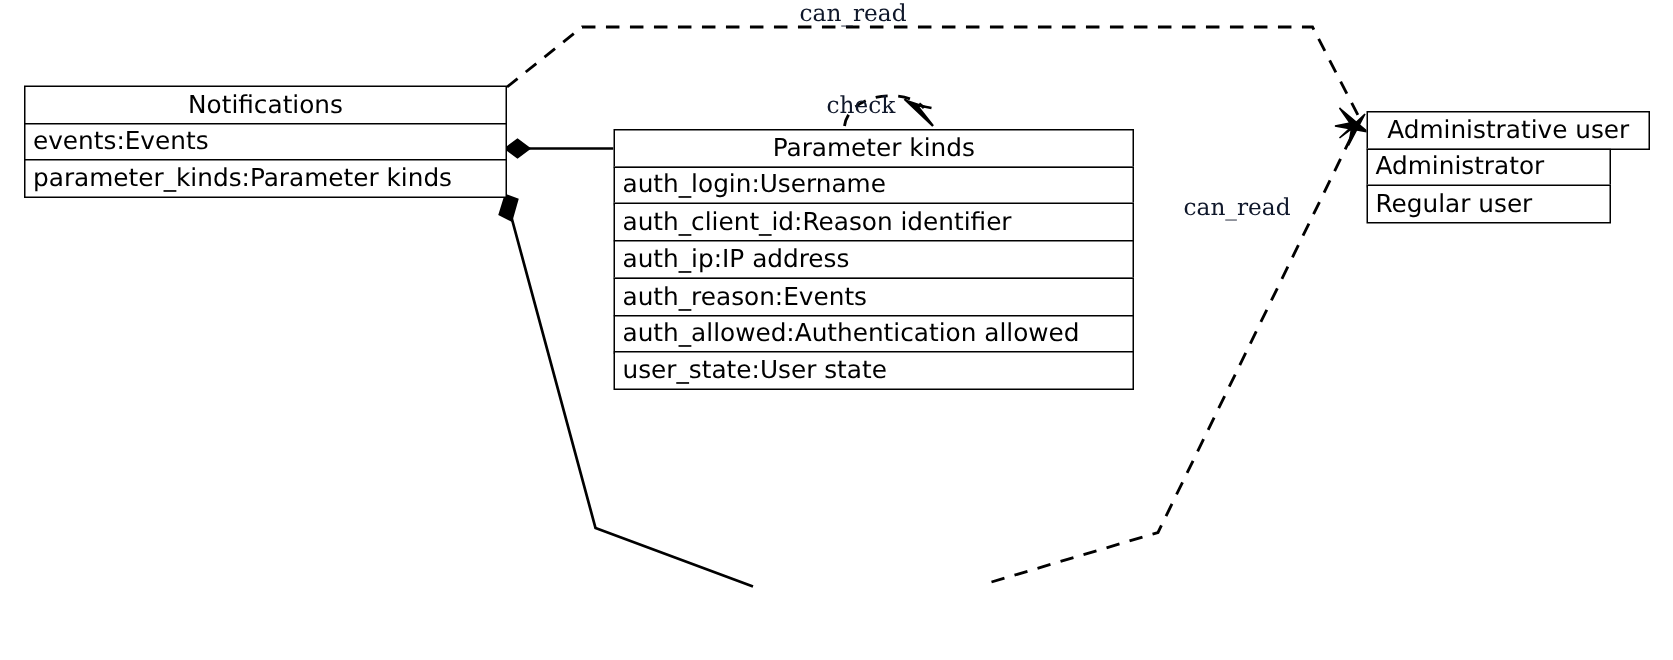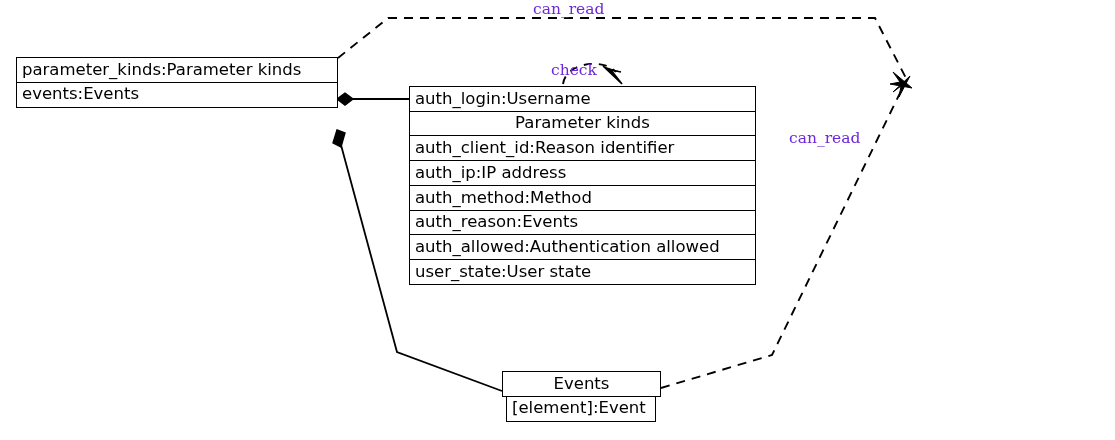--- a/index.html
+++ b/index.html
@@ -50,21 +50,21 @@
     padding: 0 8px;
   }
   .uml-row.attr {
     justify-content: flex-start;
     padding: 0 4px 0 5px;
   }
   .edge-label {
     position: absolute;
     font-family: "DejaVu Serif", serif;
     font-size: 15.5px;
-    color: #6d28d9;
+    color: #0f172a;
     white-space: nowrap;
     line-height: 1;
   }
 </style>
 </head>
 <body>
 
 <div id="diagram-root">
 
   <svg id="edge-layer" viewBox="0 0 1115 440" width="1115" height="440">
@@ -89,40 +89,41 @@
       <polygon points="337,99 345,93 353,99 345,105" fill="#000000" stroke="#000000" stroke-width="1.4"></polygon>
     </g>
 
     <g>
       <path d="M 341 145 L 397 352 L 502 391" fill="none" stroke="#000000" stroke-width="1.8"></path>
       <polygon points="337,130 345,133 341,147 333,143" fill="#000000" stroke="#000000" stroke-width="1.4"></polygon>
     </g>
   </svg>
 
   <div class="uml-class" style="left:16px; top:57px; width:322px;">
+    <div class="uml-row title">Notifications</div>
+    <div class="uml-row attr">events:Events</div>
     <div class="uml-row attr">parameter_kinds:Parameter kinds</div>
-    <div class="uml-row attr">events:Events</div>
   </div>
 
   <div class="uml-class" style="left:409px; top:86px; width:347px;">
+    <div class="uml-row title">Parameter kinds</div>
     <div class="uml-row attr">auth_login:Username</div>
-    <div class="uml-row title">Parameter kinds</div>
     <div class="uml-row attr">auth_client_id:Reason identifier</div>
     <div class="uml-row attr">auth_ip:IP address</div>
-    <div class="uml-row attr">auth_method:Method</div>
     <div class="uml-row attr">auth_reason:Events</div>
     <div class="uml-row attr">auth_allowed:Authentication allowed</div>
     <div class="uml-row attr">user_state:User state</div>
   </div>
 
+  <div class="uml-class" style="left:911px; top:74px; width:189px;">
+    <div class="uml-row title" style="width:189px;">Administrative user</div>
+    <div class="uml-row attr" style="width:163px;">Administrator</div>
+    <div class="uml-row attr" style="width:163px;">Regular user</div>
+  </div>
 
-  <div class="uml-class" style="left:502px; top:371px; width:159px;">
-    <div class="uml-row title" style="width:159px;">Events</div>
-    <div class="uml-row attr" style="width:150px; margin-left:4px;">[element]:Event</div>
-  </div>
 
   <div class="edge-label" style="left:533px; top:2px;">can_read</div>
 
   <div class="edge-label" style="left:551px; top:39px;margin-top:24px;">check</div>
 
   <div class="edge-label" style="left:789px; top:131px;">can_read</div>
 
 </div>
 
 </body></html>

